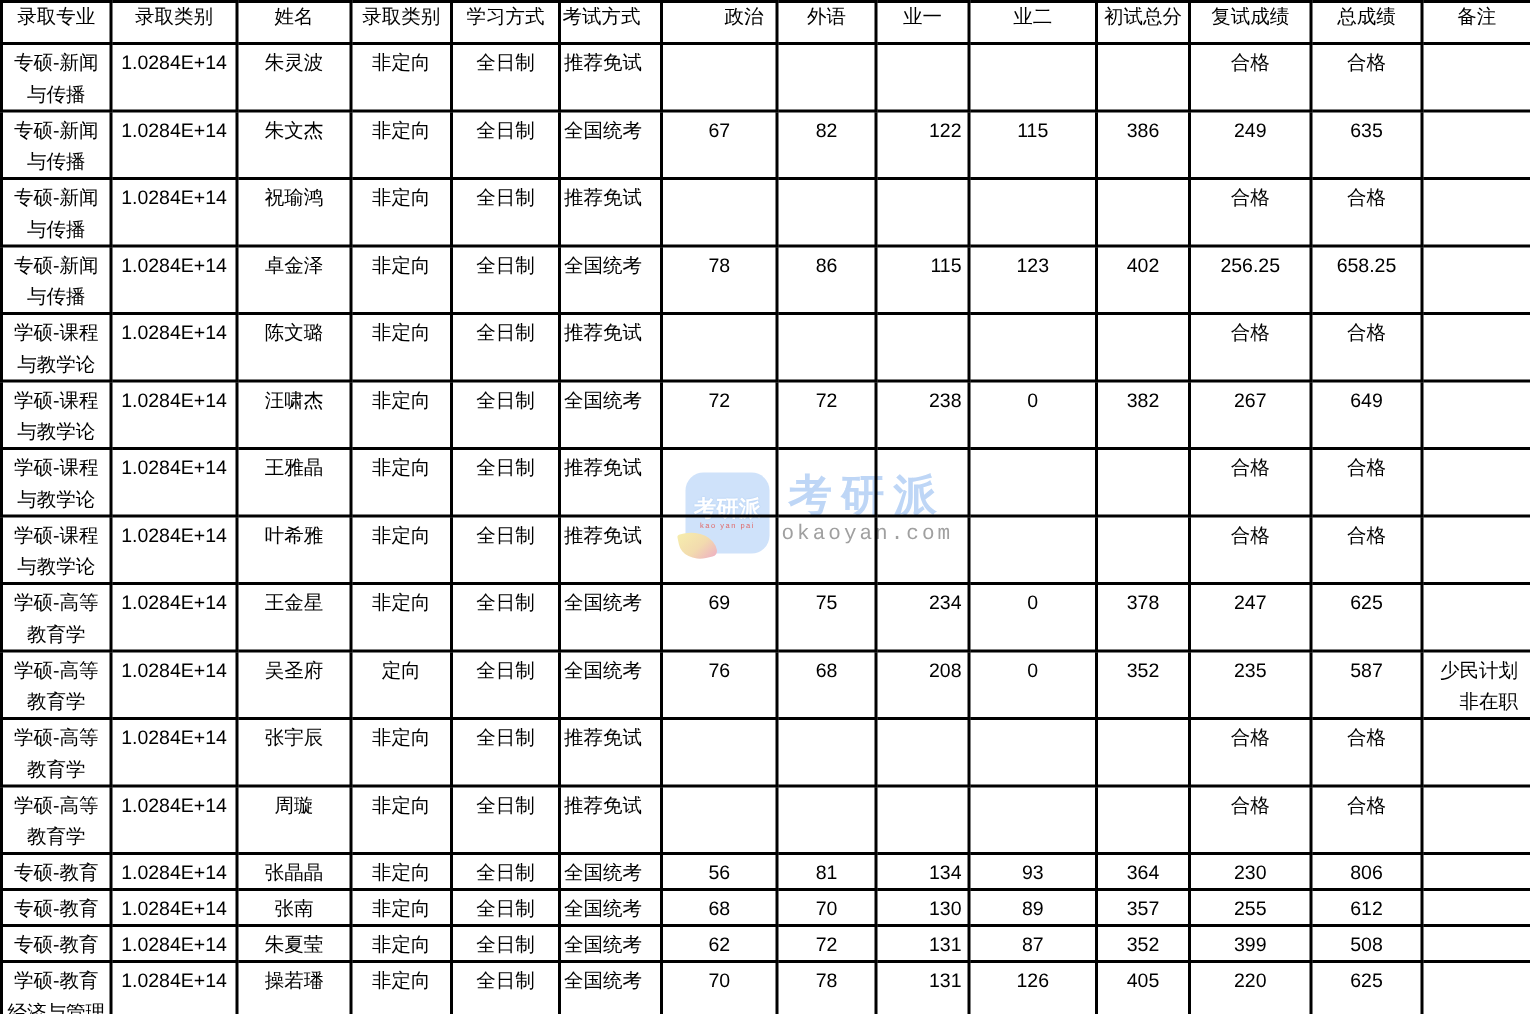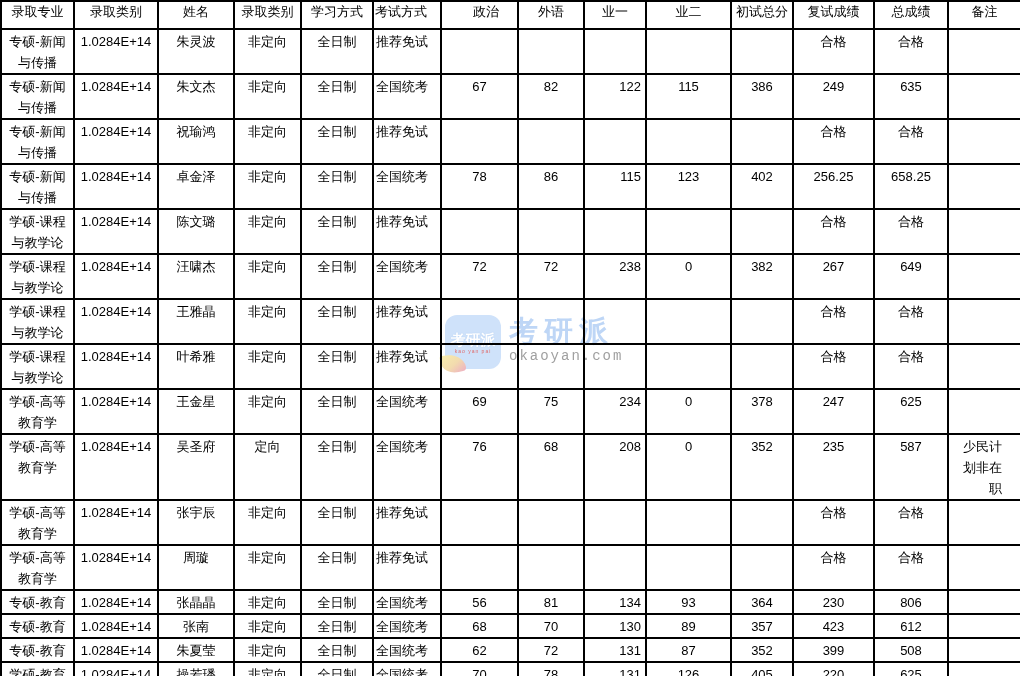--- a/index.html
+++ b/index.html
@@ -5,32 +5,32 @@
   * { margin:0; padding:0; box-sizing:border-box; }
   html,body { width:1020px; height:676px; background:#ffffff; overflow:hidden; }
   body { font-family:"Liberation Sans","DejaVu Sans",sans-serif; color:#000; }
   #stage { position:relative; width:1020px; height:676px; }
 
   
   table#score-table { border-collapse:collapse; table-layout:fixed; width:1020px;
     position:relative; z-index:1; background:transparent; }
   th,td { border:2px solid #000; vertical-align:top; font-size:13px; font-weight:normal;
     line-height:21px; padding:1px 2px 0 2px; overflow:hidden; word-break:break-all; }
-  th { height:28px; line-height:15px; padding:2px 1px 0 1px; text-align:center; white-space:nowrap; }
+  th { height:28px; line-height:15px; padding:2px 1px 0 1px; text-align:center; white-space:nowrap;font-family:Liberation Mono, monospace; }
   tr.tall  { height:45px; }
   tr.short { height:23px; }
   tr.last  { height:47px; }
   td { text-align:center; }
   .al  { text-align:left;margin-top:24px; }
-  .ar  { text-align:right; padding-right:18px; }
+  .ar  { text-align:right; padding-right:8px; }
   .arf { text-align:right; padding-right:4px; }   
 
   
-  .watermark { position:absolute; left:445px; top:315px; z-index:0; display:flex;
-    align-items:flex-start; }
+  .watermark { position:absolute; left:457px; top:315px; z-index:0; display:flex;
+    align-items:flex-start;text-align:center; }
   .wm-logo { position:relative; width:56px; height:54px; background:#cfe2fa;
     border-radius:12px; display:flex; flex-direction:column; align-items:center;
     justify-content:center; }
   .wm-logo-main { color:#ffffff; font-weight:bold; font-size:15px; line-height:17px;
     text-shadow:0 0 1px #9cc0ee; white-space:nowrap; }
   .wm-logo-sub { color:#e06a6a; font-size:5px; line-height:6px; letter-spacing:1px;
     white-space:nowrap; }
   .wm-leaf { position:absolute; left:-4px; bottom:-4px; width:24px; height:19px;
     background:linear-gradient(150deg,#f6edad 0%,#f2dbae 55%,#eeb0c3 100%);
     border-radius:2px 85% 4px 70%; transform:rotate(-12deg); }
@@ -306,21 +306,21 @@
           <td>1.0284E+14</td>
           <td>张南</td>
           <td>非定向</td>
           <td>全日制</td>
           <td class="al">全国统考</td>
           <td>68</td>
           <td>70</td>
           <td class="arf">130</td>
           <td>89</td>
           <td>357</td>
-          <td>423</td>
+          <td>255</td>
           <td>612</td>
           <td class="ar"></td>
         </tr>
         <tr class="short">
           <td>专硕-教育</td>
           <td>1.0284E+14</td>
           <td>朱夏莹</td>
           <td>非定向</td>
           <td>全日制</td>
           <td class="al">全国统考</td>

